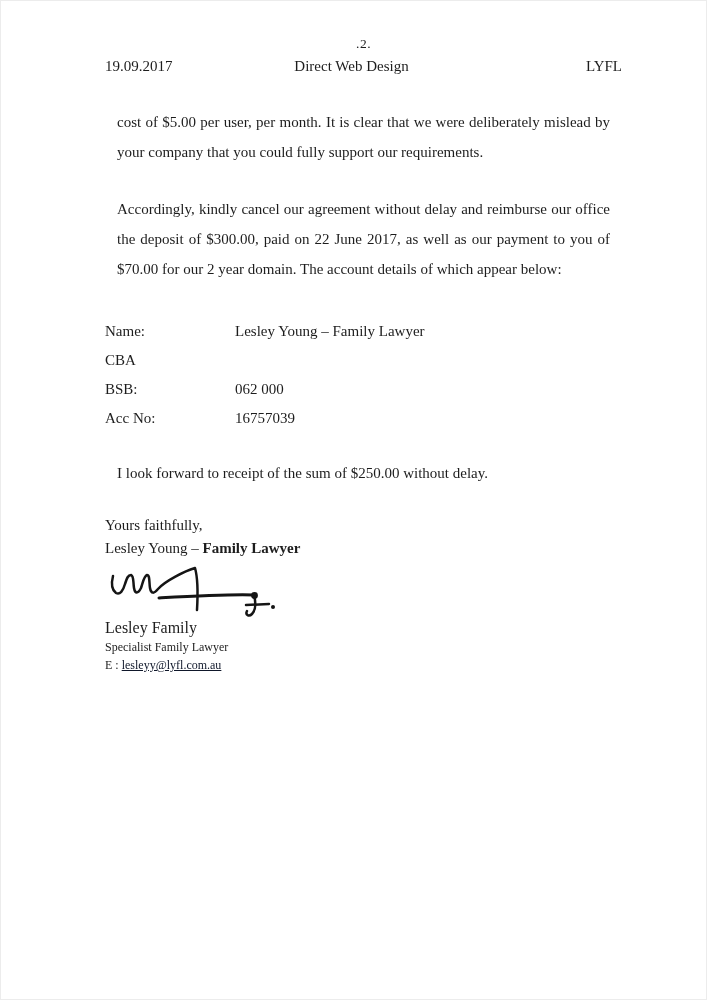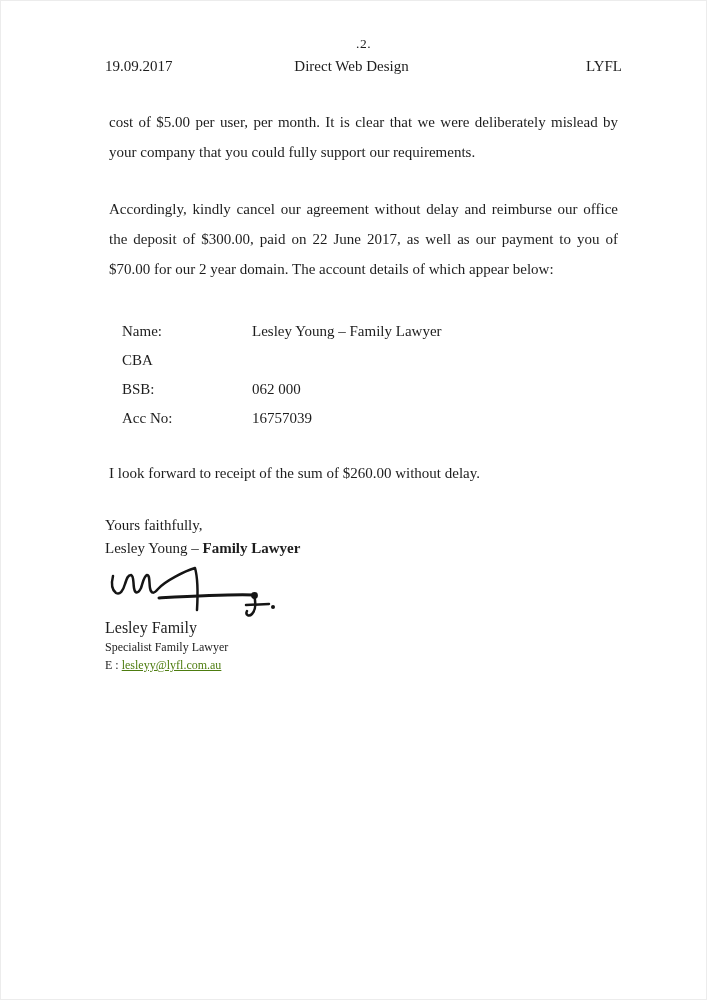--- a/index.html
+++ b/index.html
@@ -32,42 +32,42 @@
     margin-top:2px;
     gap:29px;
   }
   .header .h-left{text-align:left;}
   .header .h-center{text-align:center;padding-right:24px;}
   .header .h-right{text-align:right;}
   .para{
     font-size:15px;
     line-height:30px;
     text-align:justify;
-    margin:4px;
+    margin:12px;
   }
   .p1{margin-top:31px;}
   .p2{margin-top:27px;}
   .account{margin-top:33px;font-size:15px;}
-  .acct-row{display:flex;line-height:29px;margin-left:17px;}
+  .acct-row{display:flex;line-height:29px;}
   .acct-label{width:130px;flex:0 0 130px;}
   .p3{margin-top:25px;text-align:left;}
   .closing{margin-top:26px;font-size:15px;line-height:23px;}
   .bold{font-weight:bold;}
   .signature{
     height:52px;
     margin-top:3px;
     position:relative;
   }
   .signature svg{overflow:visible;display:block;}
   .sig-stroke{fill:none;stroke:#151515;stroke-width:2.5;stroke-linecap:round;stroke-linejoin:round;}
   .sig-stroke.thick{stroke-width:3;}
   .footer-name{font-size:16px;line-height:21px;margin-top:2px;}
   .footer-title{font-size:12px;line-height:18px;}
   .footer-email{font-size:12px;line-height:18px;}
-  .footer-email a{color:#4d7c0f;text-decoration:underline;}
+  .footer-email a{color:#0f172a;text-decoration:underline;}
 </style>
 </head>
 <body>
 
 <div class="page">
 
   <div class="pageno">.2.</div>
 
   <div class="header">
     <span class="h-left">19.09.2017</span>
@@ -89,21 +89,21 @@
     <div class="acct-row">
       <span class="acct-label">BSB:</span>
       <span class="acct-value">062 000</span>
     </div>
     <div class="acct-row">
       <span class="acct-label">Acc No:</span>
       <span class="acct-value">16757039</span>
     </div>
   </div>
 
-  <p class="para p3">I look forward to receipt of the sum of $260.00 without delay.</p>
+  <p class="para p3">I look forward to receipt of the sum of $250.00 without delay.</p>
 
   <div class="closing">
     <div>Yours faithfully,</div>
     <div><span>Lesley Young – </span><span class="bold">Family Lawyer</span></div>
   </div>
 
   <div class="signature">
     <svg width="180" height="52" viewBox="0 0 180 52" aria-hidden="true">
       <path class="sig-stroke" d="M 8 13 C 6 21 7 27 11 30 C 15 32 18 28 20 21 C 22 15 23 12 26 12 C 29 13 28 19 29 25 C 30 31 33 31 36 25 C 38 19 39 13 42 12 C 45 12 44 19 45 25 C 46 31 49 31 53 26 C 60 18 80 8 90 5 C 92 12 93 30 92 47"></path>
       <path class="sig-stroke thick" d="M 54 35 C 90 33 125 31 149 32"></path>

